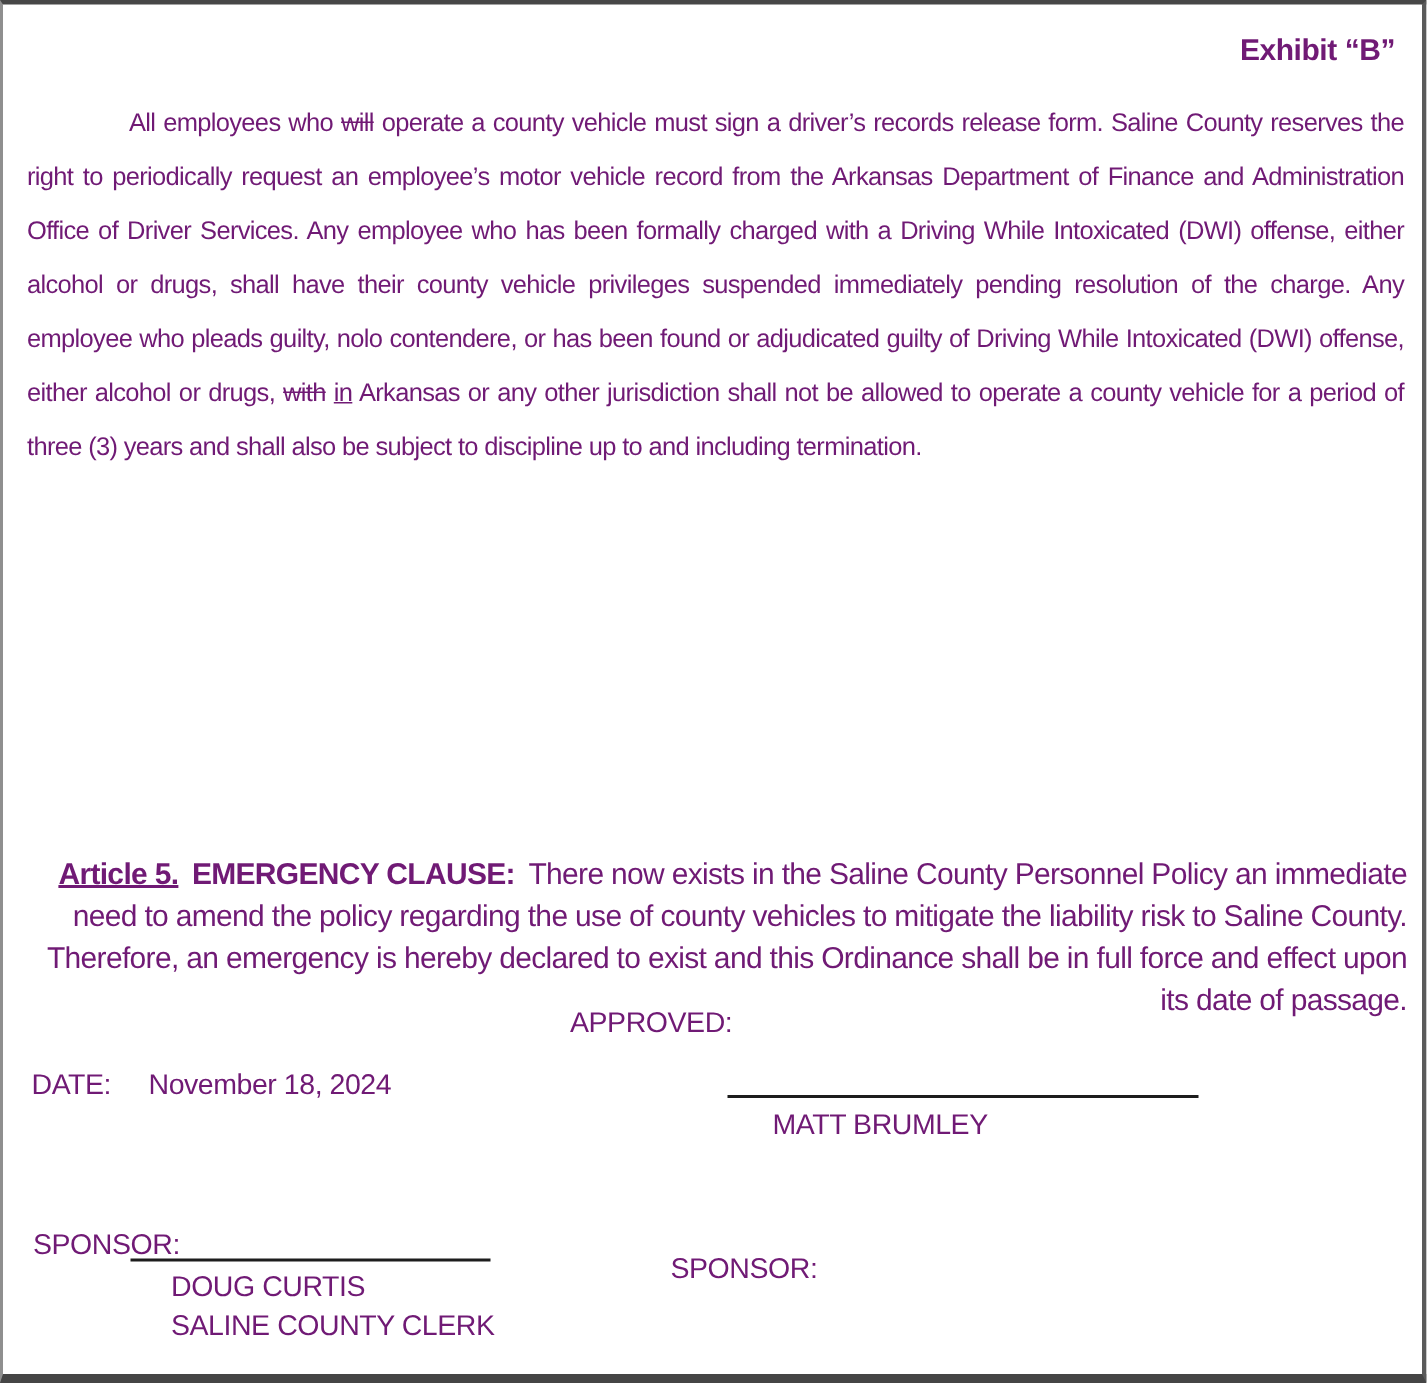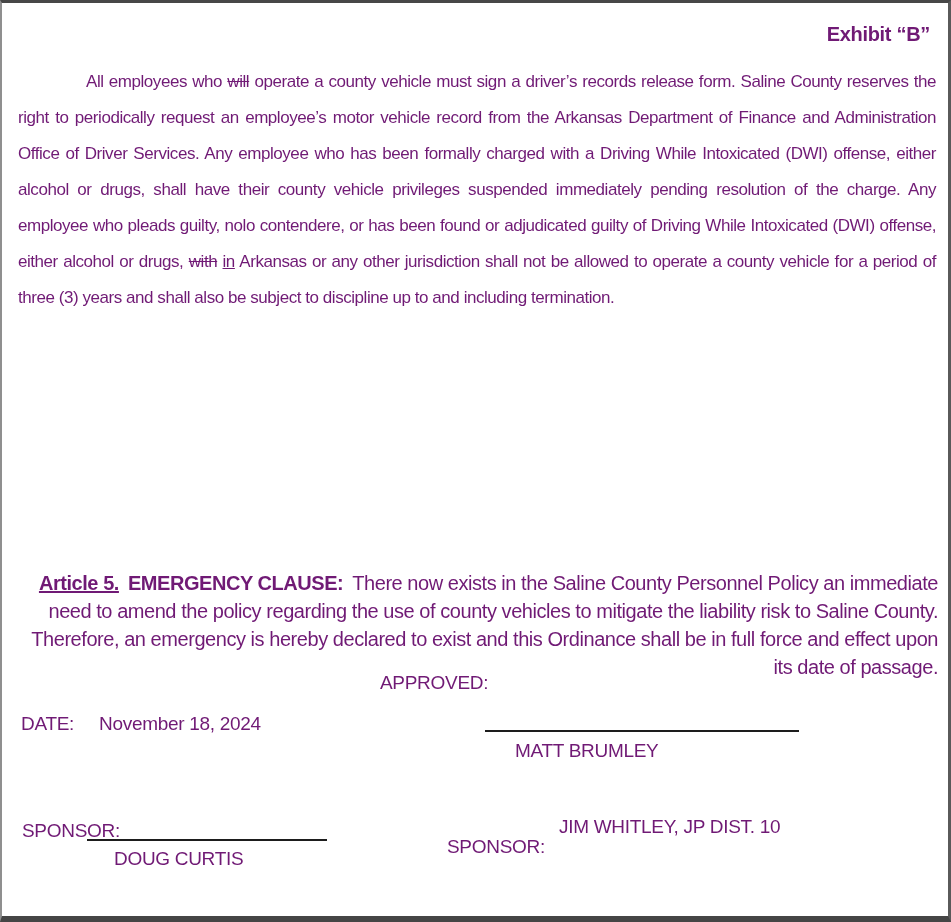--- a/index.html
+++ b/index.html
@@ -94,17 +94,17 @@
   <div class="sig" style="left:19px; top:710px;">DATE:</div>
   <div class="sig" style="left:97px; top:710px;">November 18, 2024</div>
 
   <div class="sig" style="left:378px; top:669px;">APPROVED:</div>
   <div class="sig-line" style="left:483px; top:710px; width:314px; height:17px;"></div>
   <div class="sig" style="left:513px; top:737px;">MATT BRUMLEY</div>
 
   <div class="sig" style="left:20px; top:817px;">SPONSOR:</div>
   <div class="sig-line" style="left:85px; top:819px; width:240px; height:17px;"></div>
   <div class="sig" style="left:112px; top:845px;text-align:right;">DOUG CURTIS</div>
+  <div class="sig" style="left:112px; top:871px;">SALINE COUNTY CLERK</div>
 
   <div class="sig" style="left:445px; top:833px;">SPONSOR:</div>
-  <div class="sig" style="left:557px; top:813px;">JIM WHITLEY, JP DIST. 10</div>
 
 </div>
 
 </body></html>

